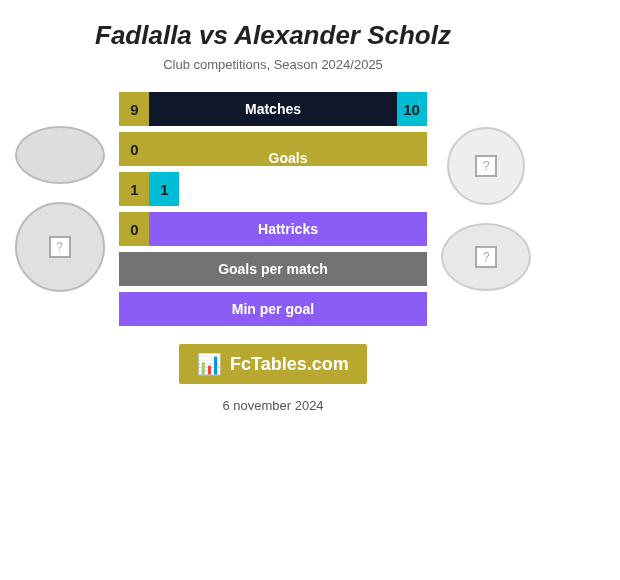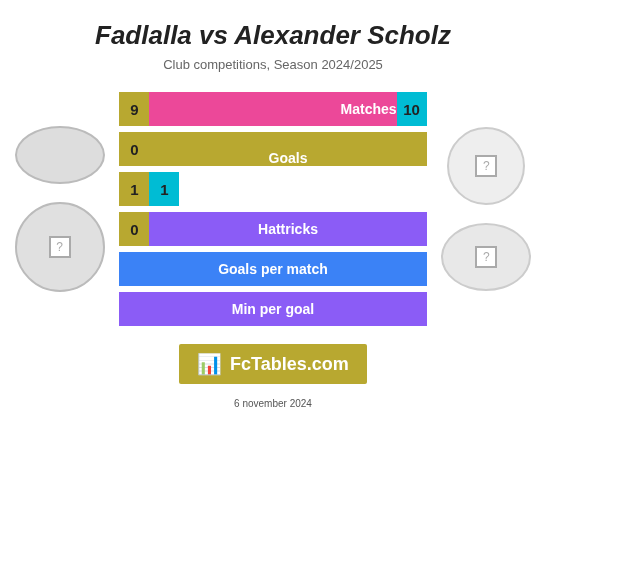--- a/index.html
+++ b/index.html
@@ -126,33 +126,33 @@
       color: #fff;
       background: #00bcd4;
       height: 34px;
       display: flex;
       align-items: center;
       justify-content: center;
     }
 
     
     .row-matches .stat-value-left { background: #b8a830; color: #222; }
-    .row-matches .stat-label { background: #ec4899; justify-content: flex-end; }
+    .row-matches .stat-label { background: #0f172a; }
     .row-matches .stat-value-right { background: #00bcd4; color: #222; }
 
     .row-goals .stat-value-left { background: #b8a830; color: #222; }
     .row-goals .stat-label { background: #b8a830; align-items: flex-end; }
 
     .row-assists .stat-value-left { background: #b8a830; color: #222; }
     .row-assists .stat-label { background: #00bcd4; }
     .row-assists .stat-value-right { background: #00bcd4; color: #222; }
 
     .row-hattricks .stat-value-left { background: #b8a830; color: #222; }
     .row-hattricks .stat-label { background: #8b5cf6; }
-    .row-goalspm .stat-label { background: #3b82f6; }
+    .row-goalspm .stat-label { background: #737373; }
     .row-minpergoal .stat-label { background: #8b5cf6; }
 
     .fctables-logo {
       margin-top: 18px;
       background: #b8a830;
       padding: 8px 18px;
       display: flex;
       align-items: center;
       gap: 8px;
       border-radius: 2px;
@@ -164,21 +164,21 @@
       color: #fff;
     }
 
     .chart-icon {
       font-size: 20px;
       color: #fff;
     }
 
     .date-text {
       margin-top: 14px;
-      font-size: 10px;
+      font-size: 13px;
       color: #555;
       text-align: right;
     }
 
     
     .avatar-ellipse-left {
       width: 90px;
       height: 58px;
       background: #ddd;
       border-radius: 50%;

